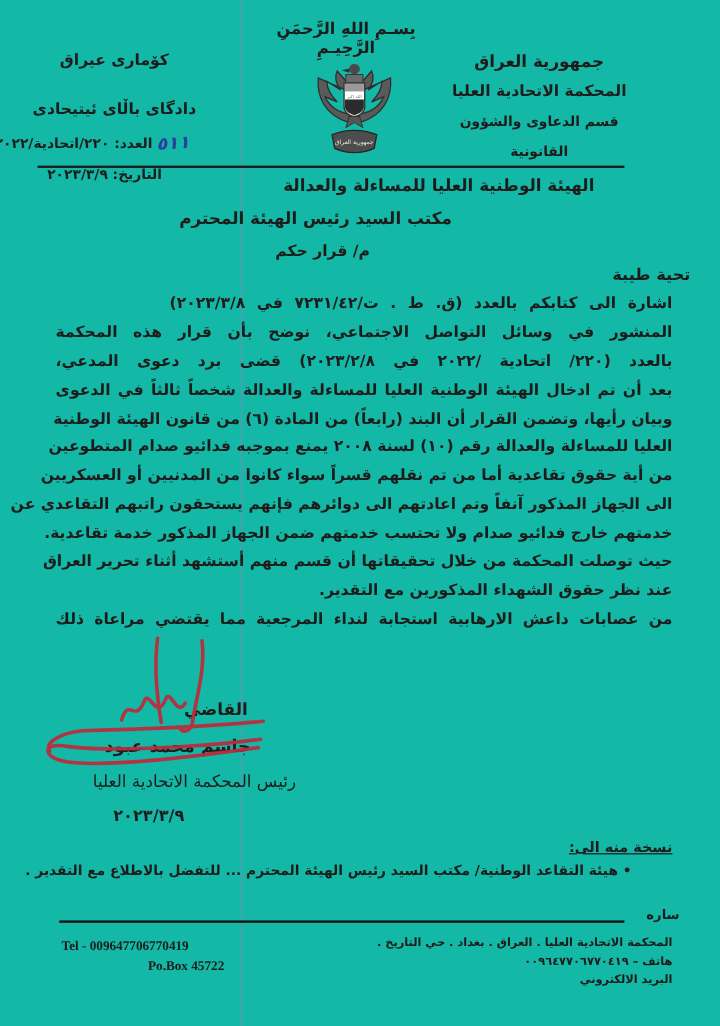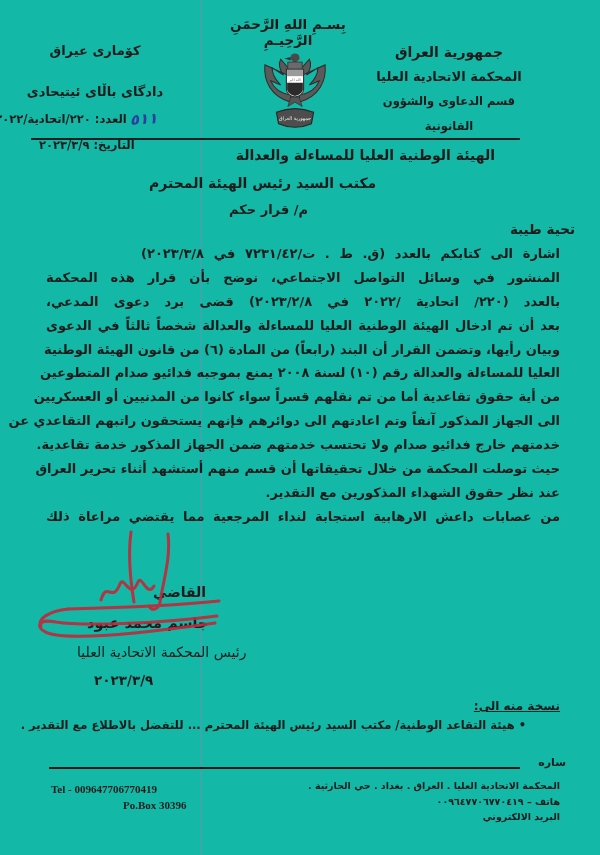--- a/index.html
+++ b/index.html
@@ -147,23 +147,23 @@
   <div class="abs copy-head">نسخة منه الى:</div>
   <div class="abs copy-item">
     <span>•</span>
     <span>هيئة التقاعد الوطنية/ مكتب السيد رئيس الهيئة المحترم ... للتفضل بالاطلاع مع التقدير .</span>
   </div>
 
   <div class="abs sara">ساره</div>
   <div class="abs pref-line"></div>
 
   <div class="abs footer-ar">
-    <div>المحكمة الاتحادية العليا . العراق . بغداد . حي الحارثية .</div>
+    <div>المحكمة الاتحادية العليا . العراق . بغداد . حي التاريخ .</div>
     <div>هاتف – ٠٠٩٦٤٧٧٠٦٧٧٠٤١٩</div>
     <div>البريد الالكتروني</div>
   </div>
 
   <div class="abs footer-en">
     <div>Tel - 009647706770419</div>
-    <div class="pobox">Po.Box 30396</div>
+    <div class="pobox">Po.Box 45722</div>
   </div>
 
 </div>
 
 </body></html>

